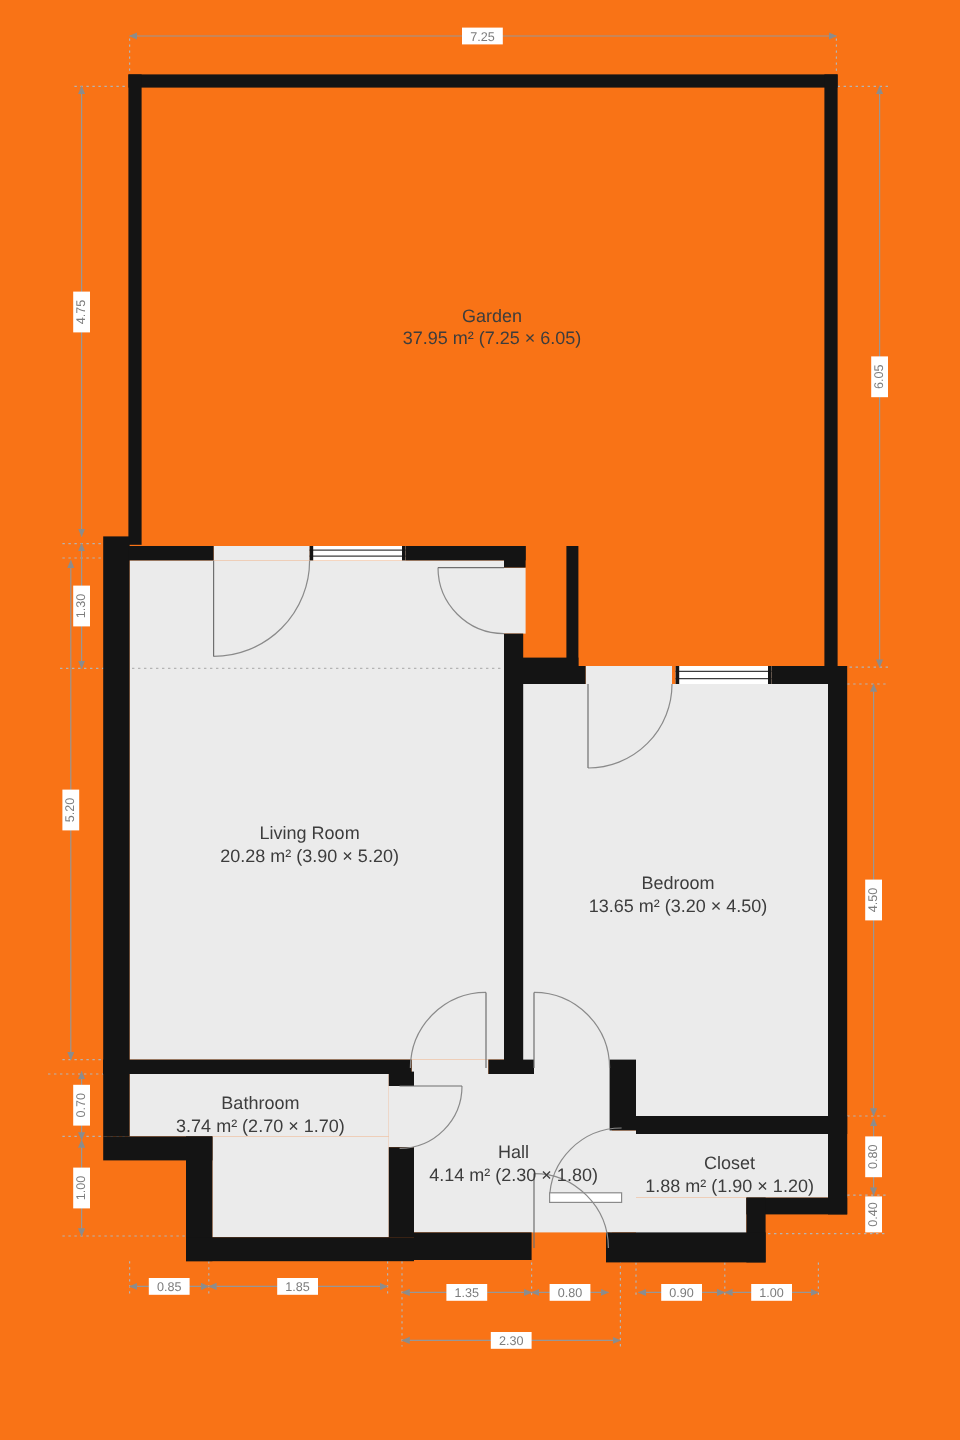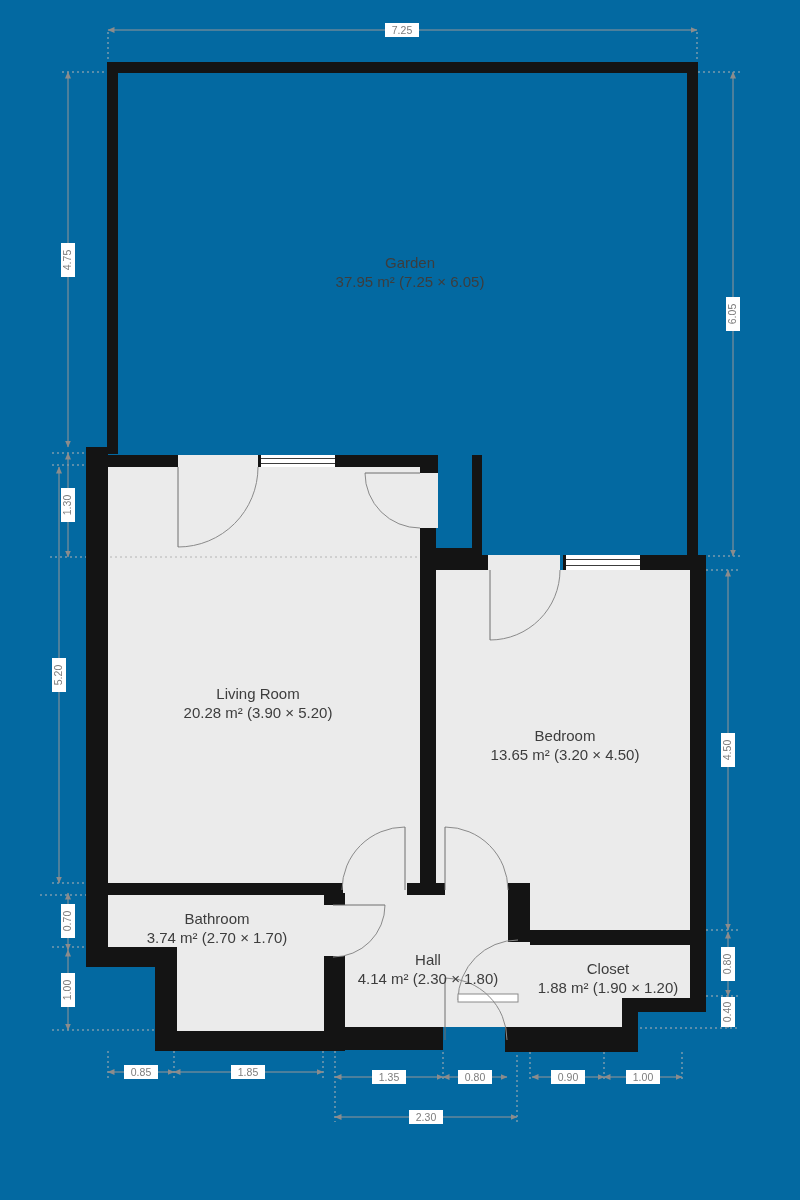--- a/index.html
+++ b/index.html
@@ -1,16 +1,16 @@
 <!DOCTYPE html>
 <html><head>
 <meta charset="utf-8">
 <style>
   html,body{margin:0;padding:0;background:#ffffff;}
-  #plan-wrap{position:relative;width:800px;height:1200px;background:#0369a1;overflow:hidden;
+  #plan-wrap{position:relative;width:800px;height:1200px;background:#f97316;overflow:hidden;
     font-family:"Liberation Sans", sans-serif;}
   svg{display:block;}
   .room-name{fill:#3d3d3d;font-size:15px;font-family:"Liberation Sans",sans-serif;}
   .room-area{fill:#3d3d3d;font-size:15px;font-family:"Liberation Sans",sans-serif;}
   .dim-text{fill:#7d7d7d;font-size:10.5px;font-family:"Liberation Sans",sans-serif;}
   .dim-line{stroke:#979797;stroke-width:1;fill:none;}
   .ext{stroke:#b4b4b4;stroke-width:1;stroke-dasharray:2 3;fill:none;}
   .wall{fill:#141414;}
   .floor{fill:#ebebeb;}
   .labelbg{fill:#ffffff;}

